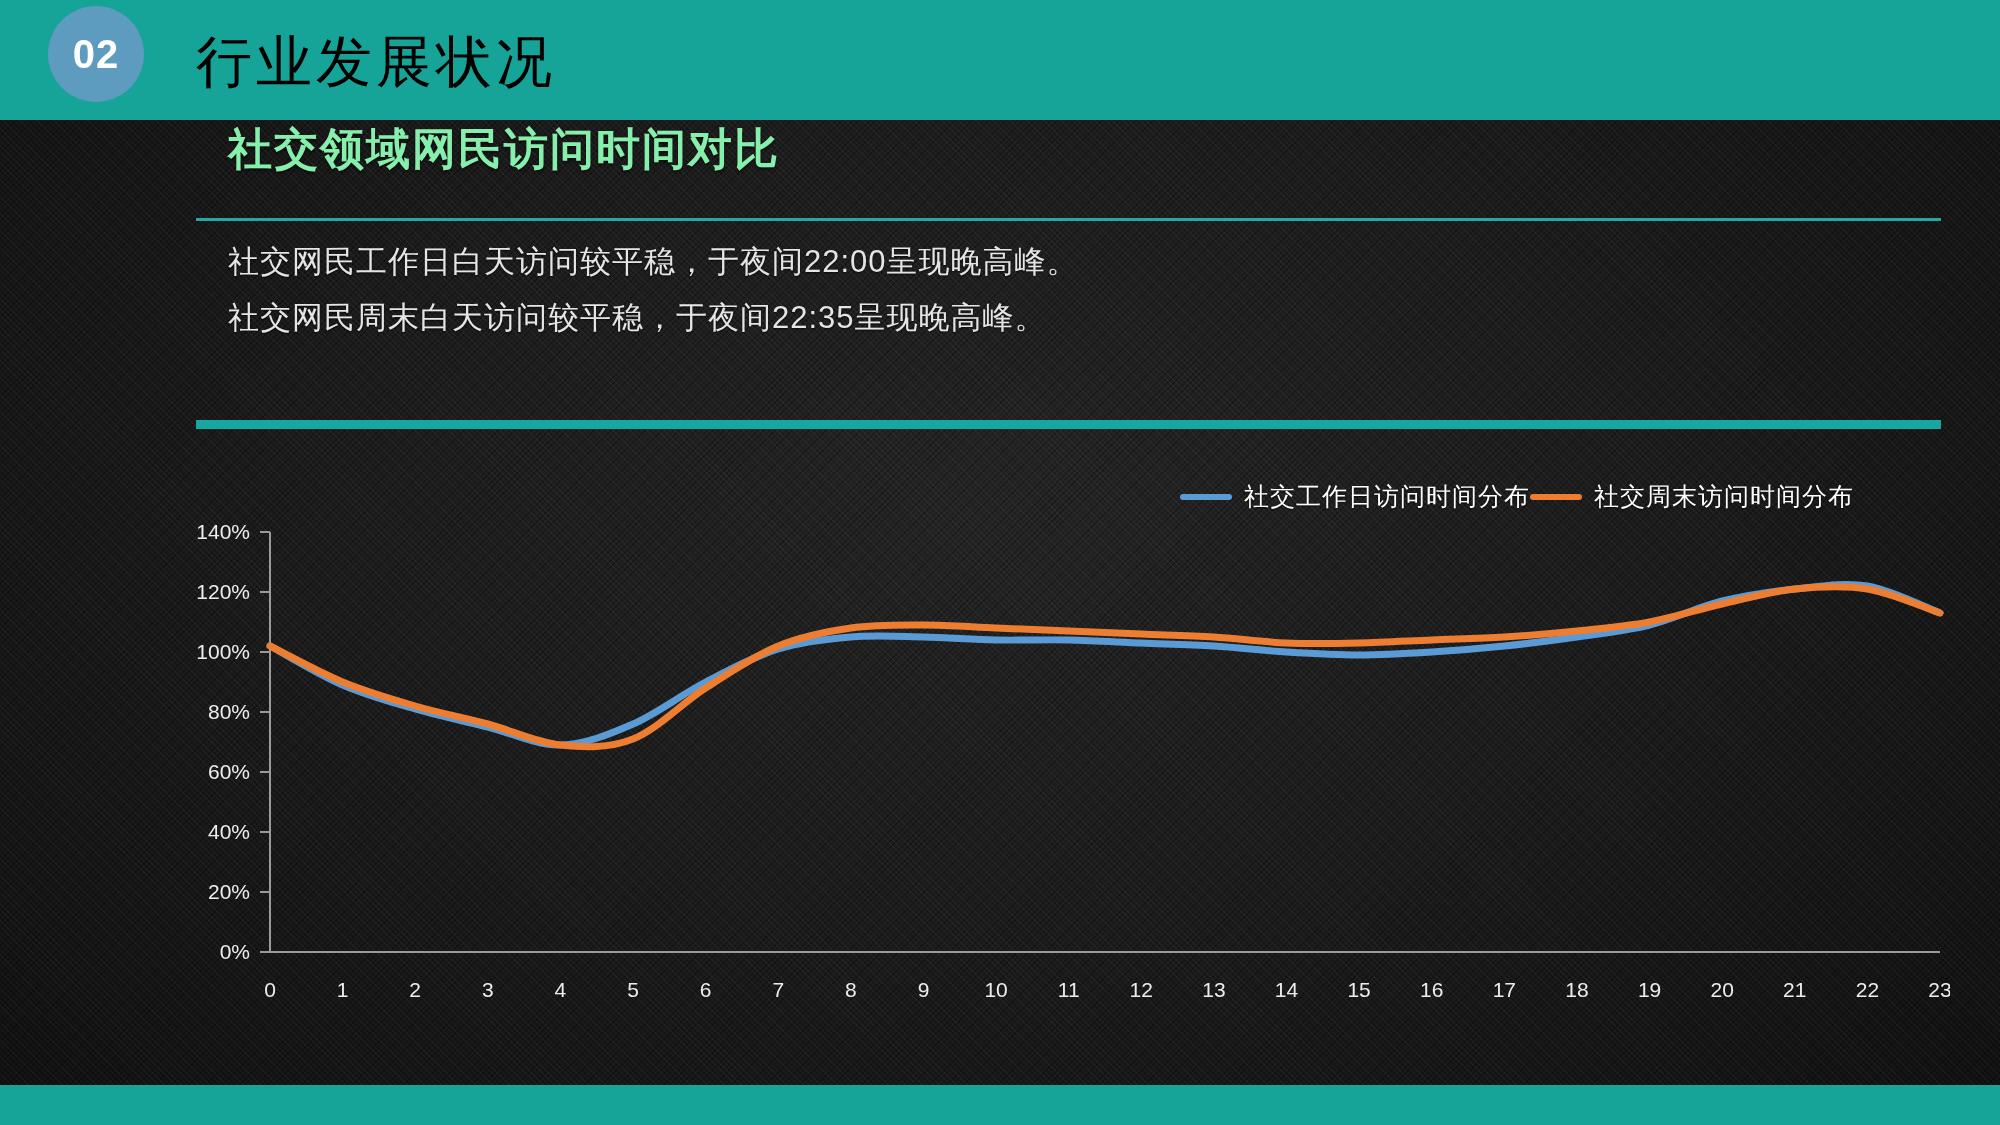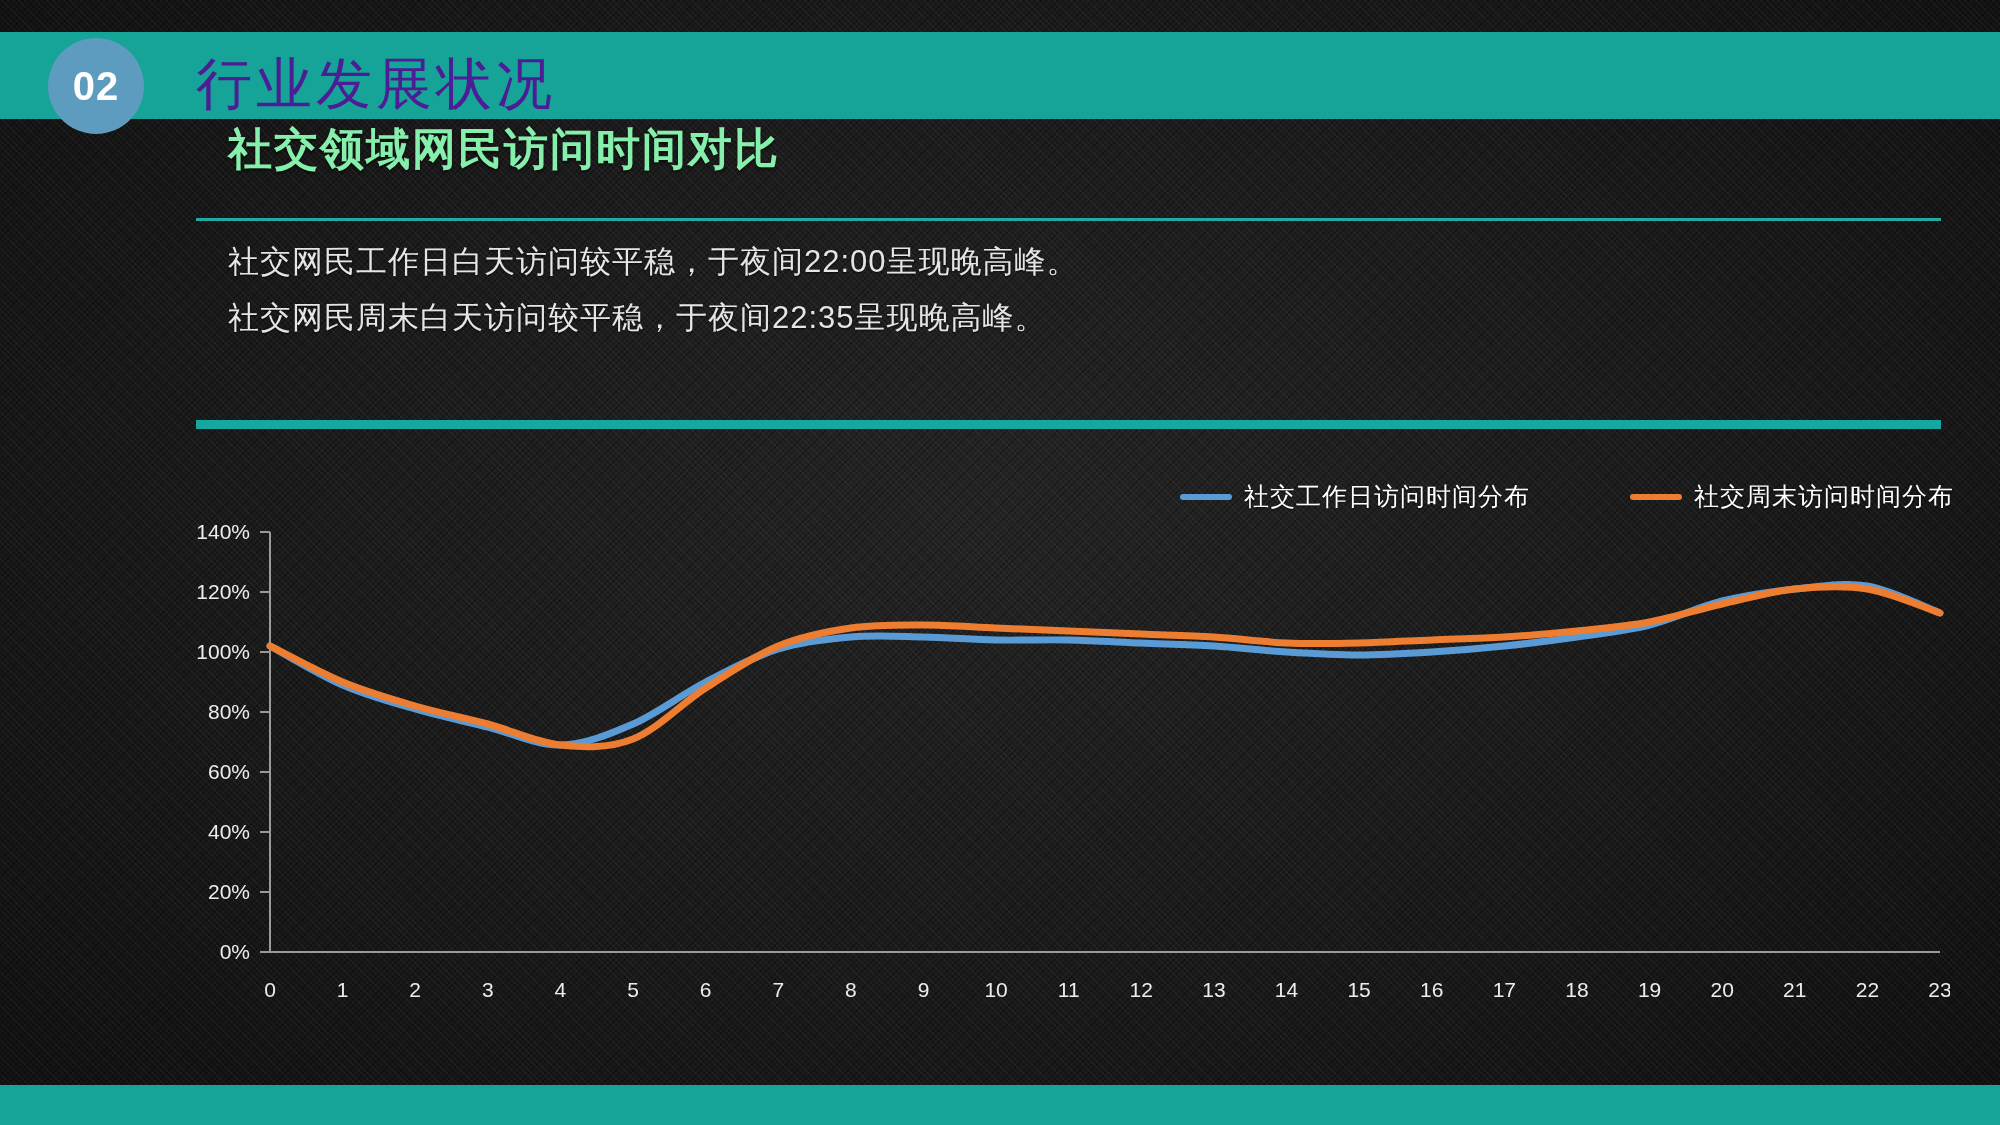--- a/index.html
+++ b/index.html
@@ -14,28 +14,28 @@
   .texture{
     position:absolute;left:0;top:0;width:2000px;height:1125px;
     background-color:#1d1d1d;
     background-image:
       repeating-linear-gradient(45deg, rgba(255,255,255,0.045) 0px, rgba(255,255,255,0.045) 1px, rgba(0,0,0,0) 1px, rgba(0,0,0,0) 4px),
       repeating-linear-gradient(135deg, rgba(0,0,0,0.30) 0px, rgba(0,0,0,0.30) 1px, rgba(0,0,0,0) 1px, rgba(0,0,0,0) 4px),
       radial-gradient(ellipse at 50% 45%, #242424 0%, #1a1a1a 55%, #101010 100%);
   }
 
   
-  .topbar{position:absolute;left:0;top:0;width:2000px;height:87px;background:#16a398;margin-top:32px;}
+  .topbar{position:absolute;left:0;top:0;width:2000px;height:120px;background:#16a398;}
   .num-circle{
     position:absolute;left:48px;top:6px;width:96px;height:96px;border-radius:50%;
     background:#5d9cbf;display:flex;align-items:center;justify-content:center;
   }
   .num-circle span{color:#ffffff;font-size:40px;font-weight:bold;letter-spacing:1px;line-height:1;}
   .top-title{
-    position:absolute;left:196px;top:10px;color:#4c1d95;font-size:56px;font-weight:400;
+    position:absolute;left:196px;top:20px;color:#000000;font-size:56px;font-weight:400;
     letter-spacing:4px;line-height:84px;white-space:nowrap;
   }
 
   
   .bottombar{position:absolute;left:0;top:1085px;width:2000px;height:40px;background:#16a398;}
 
   
   .headline{
     position:absolute;left:228px;top:120px;color:#86efac;font-size:44px;font-weight:bold;
     letter-spacing:2px;white-space:nowrap;
@@ -45,21 +45,21 @@
   .rule-thick{position:absolute;left:196px;top:420px;width:1745px;height:9px;background:#16a8a0;}
 
   .bullets{position:absolute;left:228px;top:243px;width:1700px;}
   .bullets p{
     margin:0 0 18px 0;color:#e5e5e5;font-size:31px;line-height:38px;letter-spacing:1px;
     white-space:nowrap;text-shadow:0 1px 2px rgba(0,0,0,.7);
   }
 
   
   .chart-wrap{position:absolute;left:150px;top:480px;width:1800px;height:580px;}
-  .legend{position:absolute;left:1030px;top:0px;display:flex;gap:100px;align-items:center;}
+  .legend{position:absolute;left:1030px;top:0px;display:flex;align-items:center;}
   .legend-item{display:flex;align-items:center;gap:12px;}
   .legend-swatch{width:52px;height:6px;border-radius:3px;display:block;}
   .legend-label{color:#ffffff;font-size:25px;letter-spacing:1px;white-space:nowrap;text-shadow:0 1px 2px rgba(0,0,0,.7);}
   .plot{position:absolute;left:0;top:40px;width:1800px;height:540px;}
   .plot svg{display:block;}
   .ytick,.xtick{fill:#ededed;font-size:21px;font-family:"Liberation Sans","DejaVu Sans",sans-serif;}
   .axisline{stroke:#9a9a9a;stroke-width:2;}
   .ticklet{stroke:#9a9a9a;stroke-width:2;}
 </style>
 </head>

